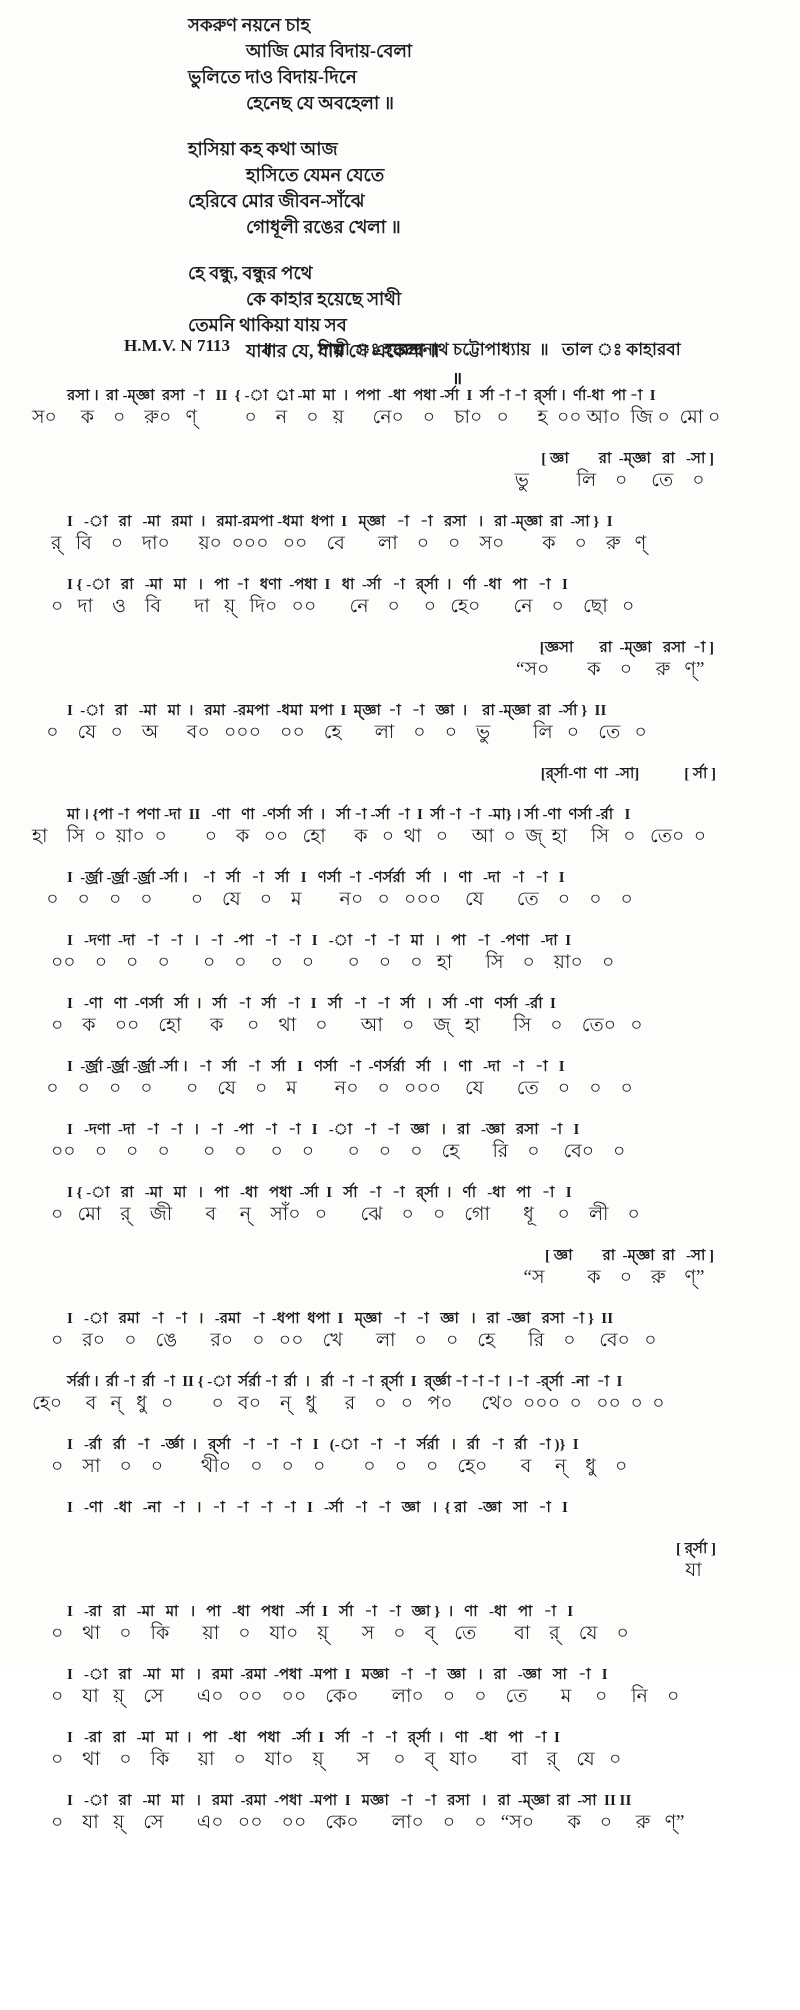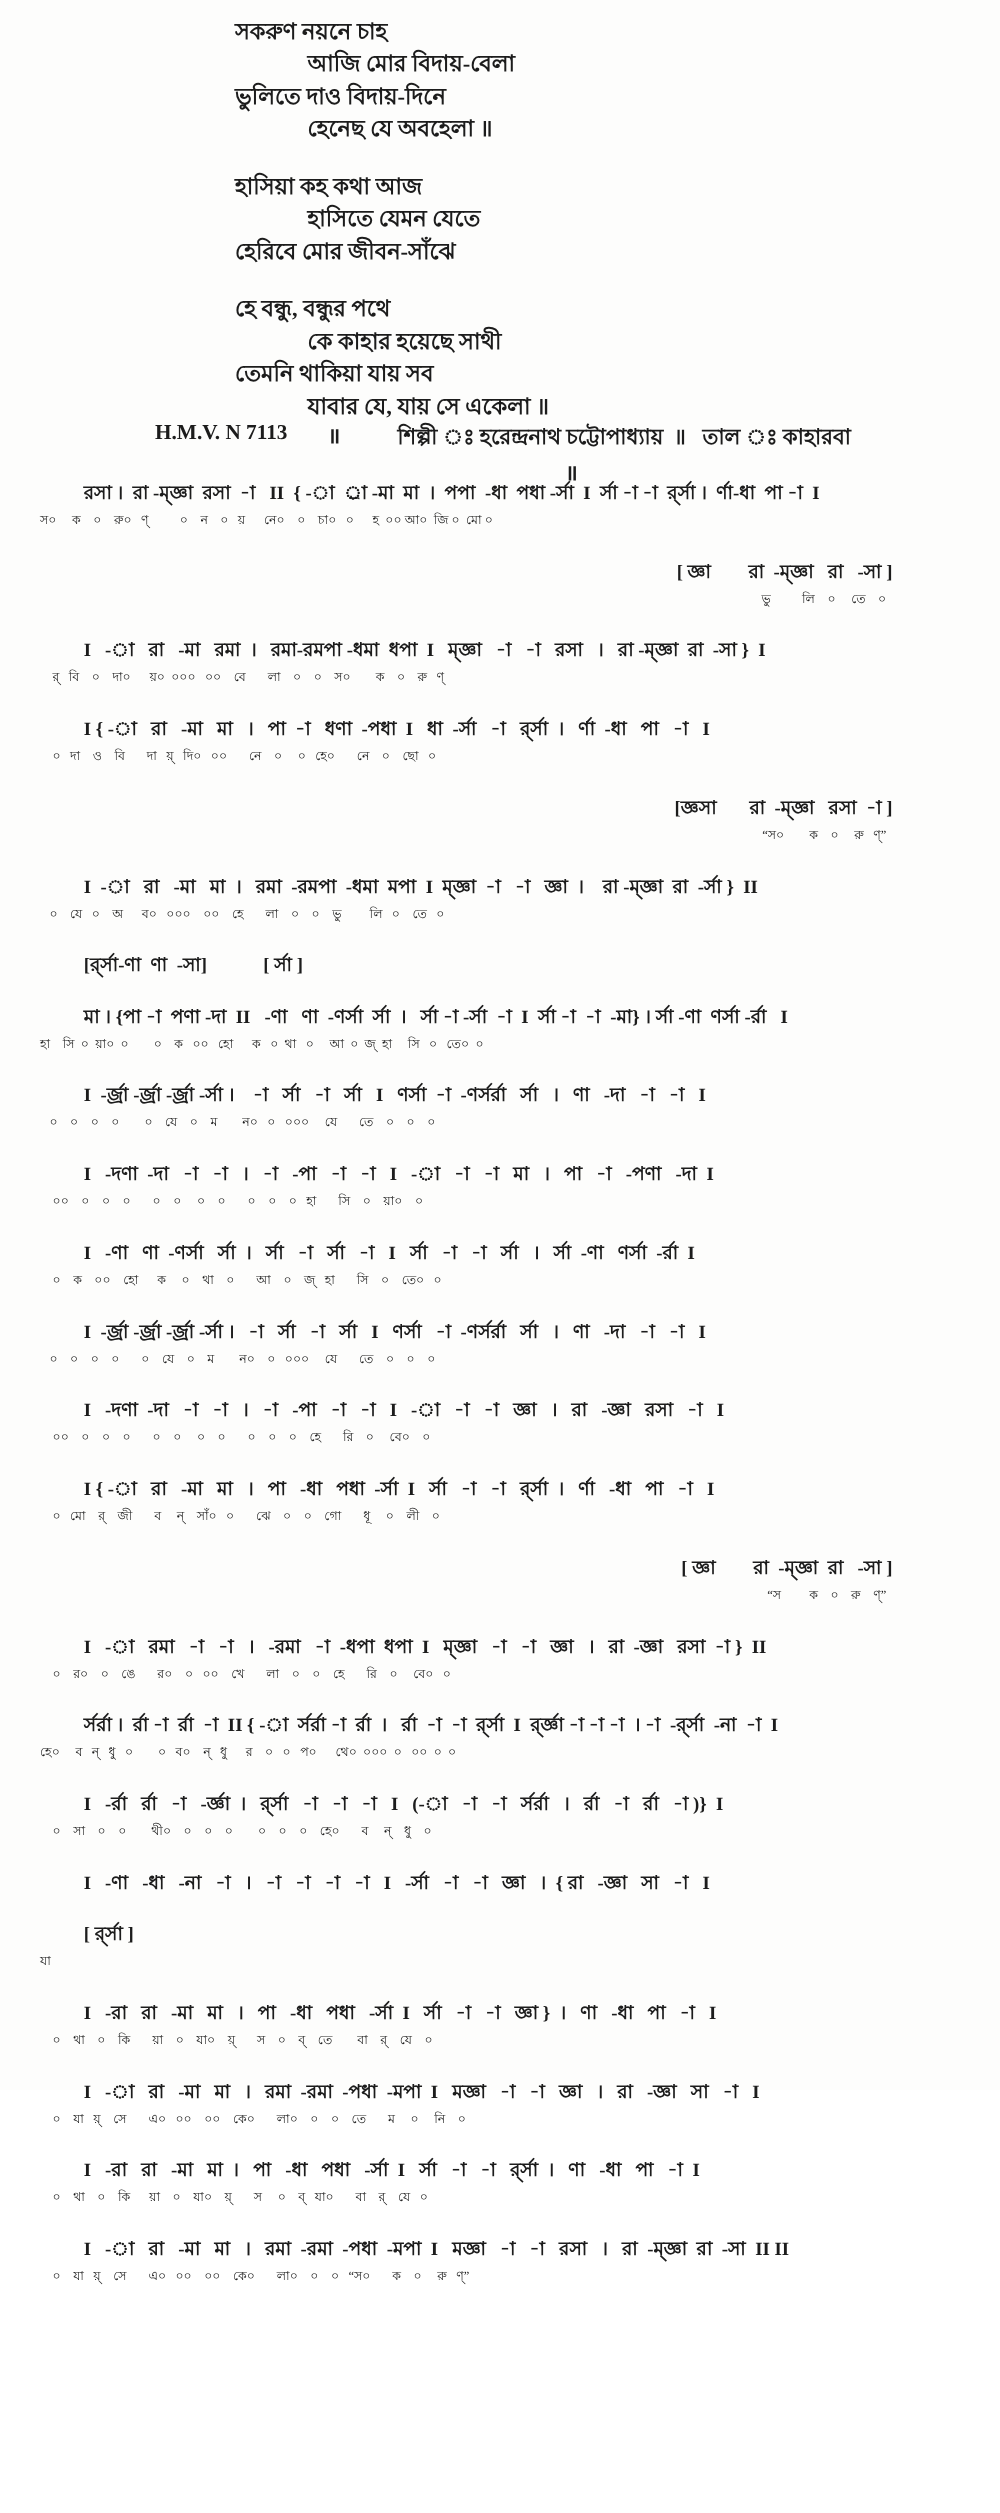--- a/index.html
+++ b/index.html
@@ -44,30 +44,30 @@
   .header-below-mark { position: absolute; left: 452px; top: 30px; }
 
   
   .score {
     position: absolute;
     top: 384px; left: 0;
     width: 800px;
   }
   .score-row { margin-bottom: 19px; padding-left: 32px; padding-right: 20px; }
   .score-row.align-right { text-align: right; padding-right: 86px; }
-  .score-row.align-center { text-align: left; padding-right: 84px; }
+  .score-row.align-center { text-align: right; padding-right: 84px; }
   .notation-line {
     font-size: 15px;
     font-weight: bold;
     line-height: 22px;
     white-space: pre;
     margin-left: 35px;
   }
   .lyric-line {
-    font-size: 10px;
+    font-size: 19px;
     font-weight: normal;
     line-height: 22px;
     white-space: pre;
   }
 </style>
 </head>
 <body>
 
 <div class="page">
 
@@ -75,20 +75,21 @@
     <div class="stanza">
       <div class="lyric-row">সকরুণ নয়নে চাহ</div>
       <div class="lyric-row indent">আজি মোর বিদায়-বেলা</div>
       <div class="lyric-row">ভুলিতে দাও বিদায়-দিনে</div>
       <div class="lyric-row indent">হেনেছ যে অবহেলা ॥</div>
     </div>
     <div class="stanza">
       <div class="lyric-row">হাসিয়া কহ কথা আজ</div>
       <div class="lyric-row indent">হাসিতে যেমন যেতে</div>
       <div class="lyric-row">হেরিবে মোর জীবন-সাঁঝে</div>
+      <div class="lyric-row indent">গোধূলী রঙের খেলা ॥</div>
     </div>
     <div class="stanza">
       <div class="lyric-row">হে বন্ধু, বন্ধুর পথে</div>
       <div class="lyric-row indent">কে কাহার হয়েছে সাথী</div>
       <div class="lyric-row">তেমনি থাকিয়া যায় সব</div>
       <div class="lyric-row indent">যাবার যে, যায় সে একেলা ॥</div>
     </div>
   </div>
 
   <div class="header-line">

